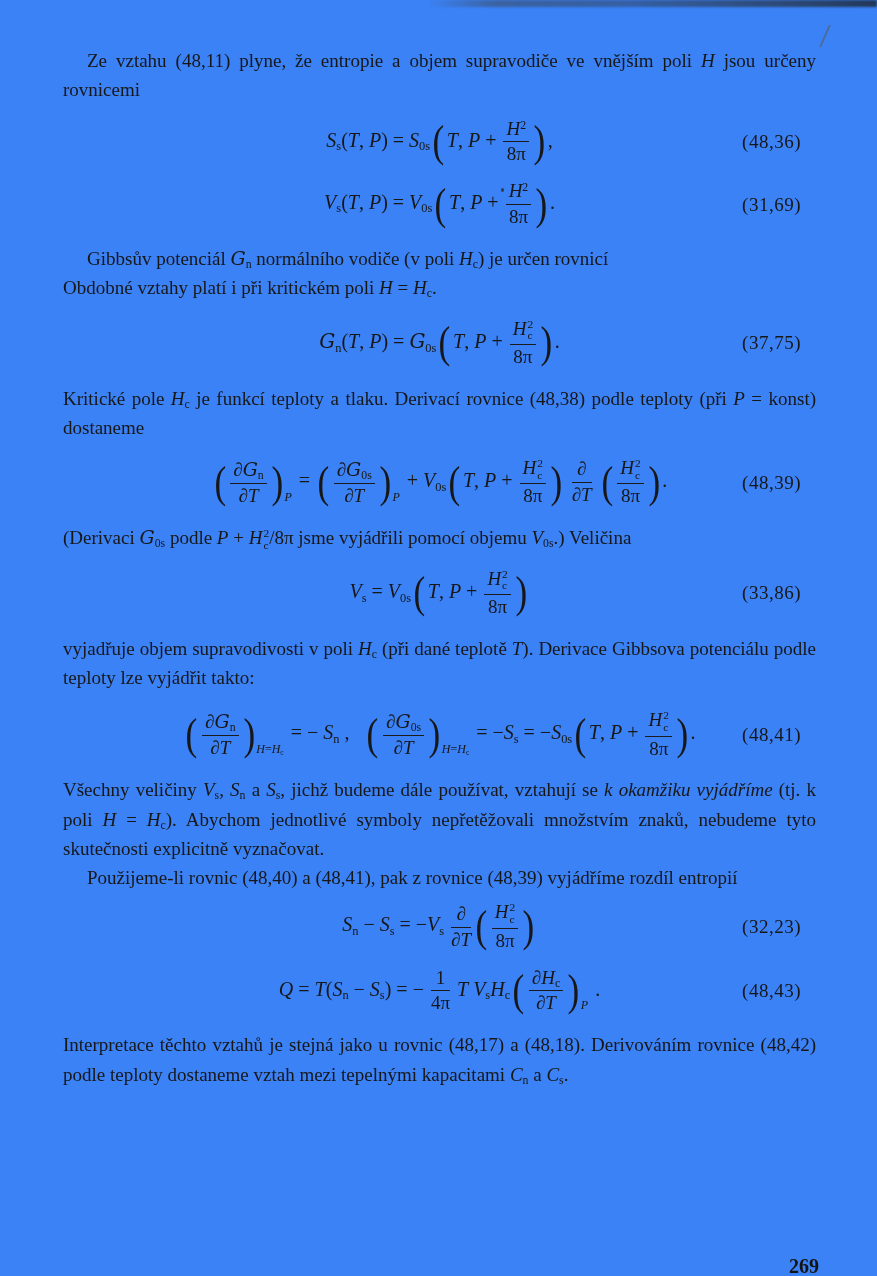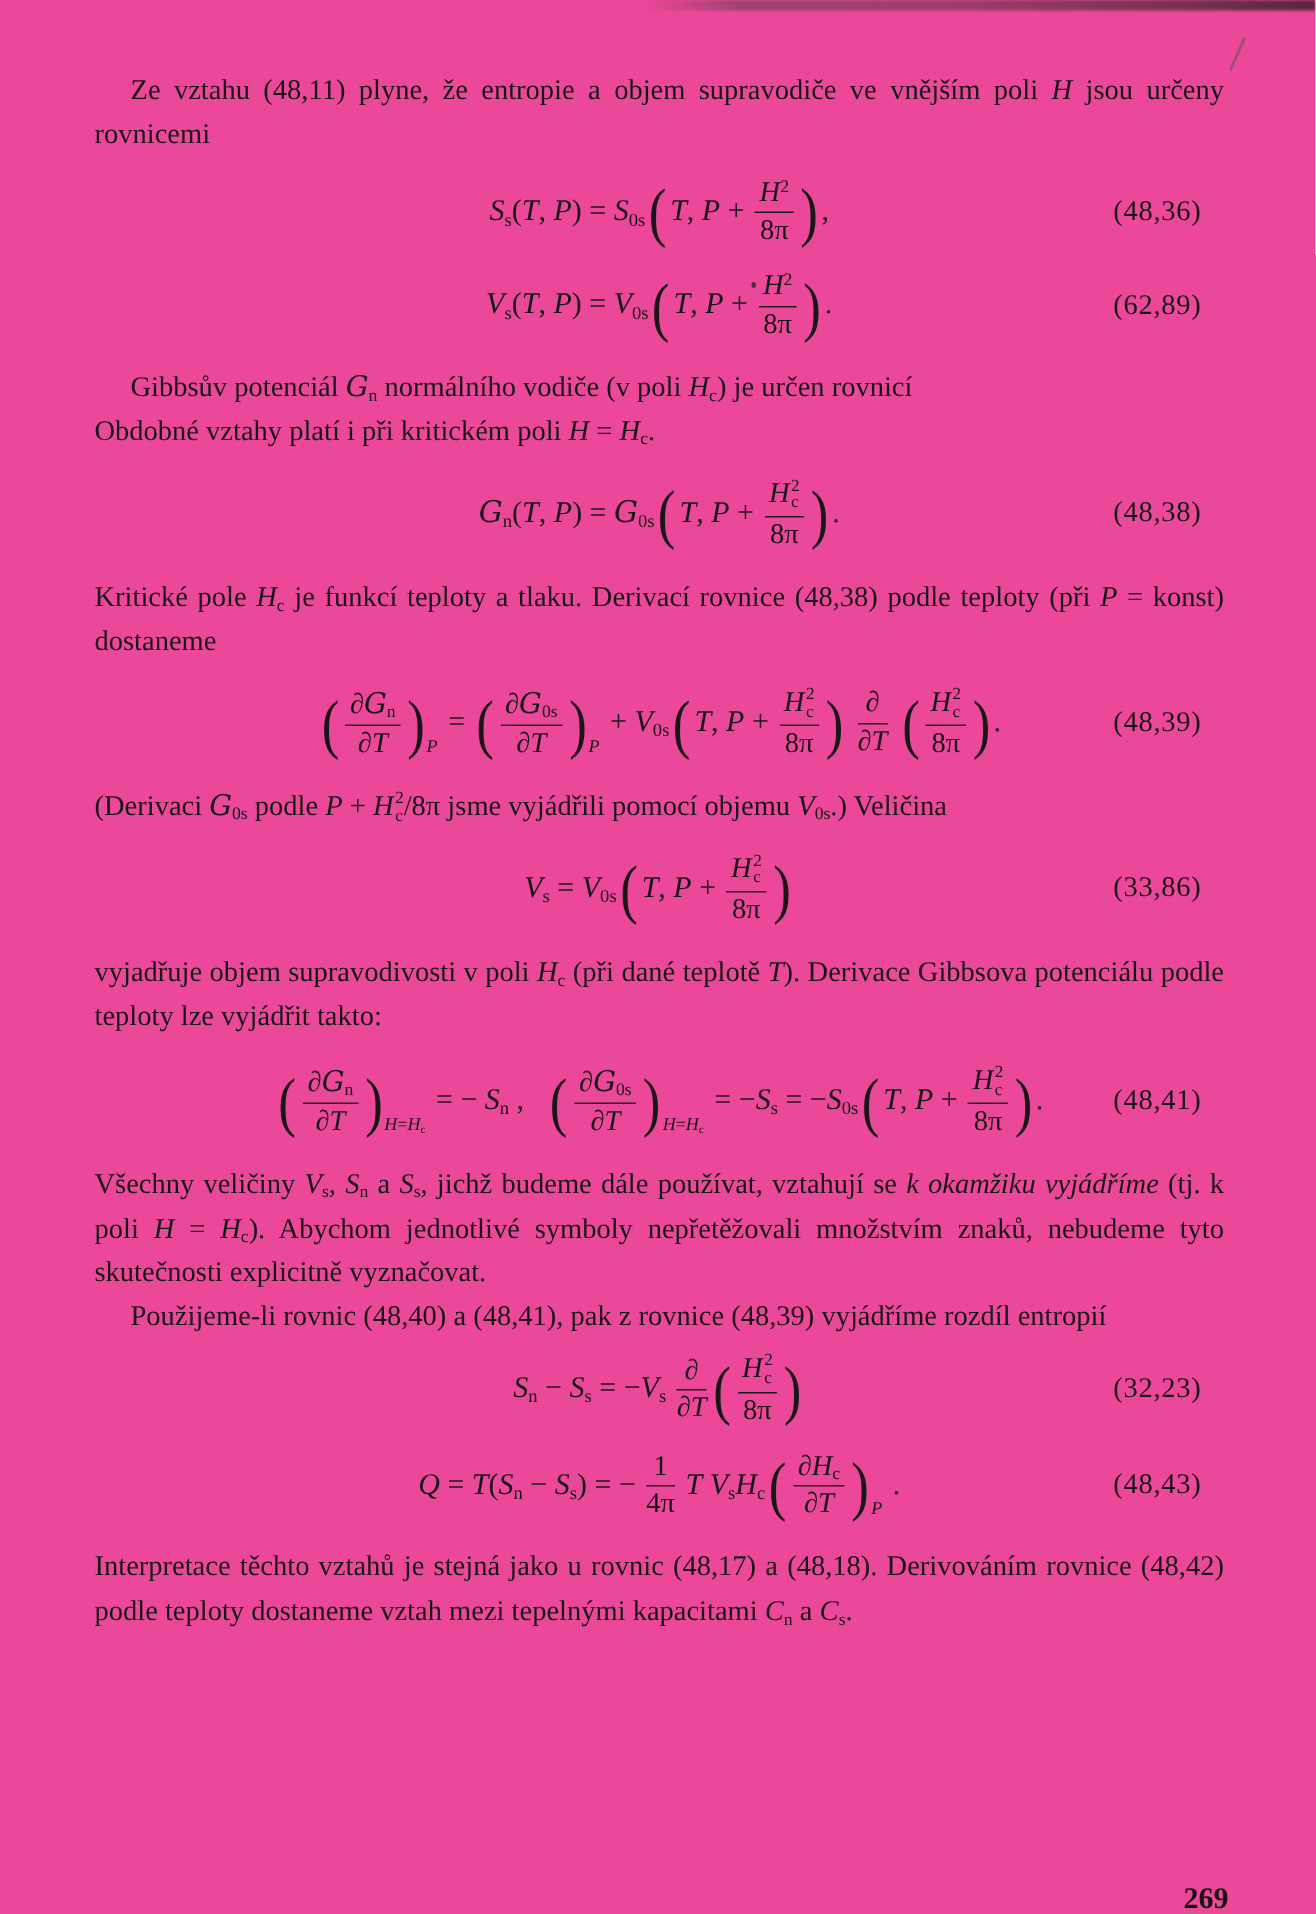--- a/index.html
+++ b/index.html
@@ -1,19 +1,19 @@
 <!DOCTYPE html>
 <html lang="cs"><head>
 <meta charset="utf-8">
 <style>
   html,body{margin:0;padding:0;background:#fbfbf9;}
   .page{
     position:relative;
     width:877px;height:1276px;
-    background:#ec4899;
+    background:#3b82f6;
     overflow:hidden;
     font-family:"Liberation Serif", serif;
     color:#171717;
   }
   .content{position:absolute;left:63px;top:46px;width:753px;}
   p.para{
     margin:0;
     font-size:19px;
     line-height:1.54;
     text-align:justify;
@@ -96,29 +96,29 @@
 
     <p class="para indent">Ze vztahu (48,11) plyne, že entropie a objem supravodiče ve vnějším poli <i>H</i> jsou určeny rovnicemi</p>
 
     <div class="eq mt14">
       <span class="eqc"><i>S</i><sub>s</sub>(<i>T</i>, <i>P</i>) = <i>S</i><sub>0s</sub><span class="bp">(</span><i>T</i>, <i>P</i> + <span class="frac"><span class="fn"><i>H</i><sup>2</sup></span><span class="fd">8π</span></span><span class="bp">)</span>,</span>
       <span class="eqno">(48,36)</span>
     </div>
 
     <div class="eq mt12">
       <span class="eqc"><i>V</i><sub>s</sub>(<i>T</i>, <i>P</i>) = <i>V</i><sub>0s</sub><span class="bp">(</span><i>T</i>, <i>P</i> + <span class="frac"><span class="fn"><i>H</i><sup>2</sup></span><span class="fd">8π</span></span><span class="bp">)</span>.</span>
-      <span class="eqno">(62,89)</span>
+      <span class="eqno">(31,69)</span>
     </div>
 
     <p class="para indent">Gibbsův potenciál <i class="scr">G</i><sub>n</sub> normálního vodiče (v poli <i>H</i><sub>c</sub>) je určen rovnicí</p>
     <p class="para mt18">Obdobné vztahy platí i při kritickém poli <i>H</i> = <i>H</i><sub>c</sub>.</p>
 
     <div class="eq mt16">
       <span class="eqc"><i class="scr">G</i><sub>n</sub>(<i>T</i>, <i>P</i>) = <i class="scr">G</i><sub>0s</sub><span class="bp">(</span><i>T</i>, <i>P</i> + <span class="frac"><span class="fn"><i>H</i><span class="ss"><span>2</span><span>c</span></span></span><span class="fd">8π</span></span><span class="bp">)</span>.</span>
-      <span class="eqno">(48,38)</span>
+      <span class="eqno">(37,75)</span>
     </div>
 
     <p class="para mt16">Kritické pole <i>H</i><sub>c</sub> je funkcí teploty a tlaku. Derivací rovnice (48,38) podle teploty (při <i>P</i> = konst) dostaneme</p>
 
     <div class="eq mt16">
       <span class="eqc"><span class="bp">(</span><span class="frac"><span class="fn">∂<i class="scr">G</i><sub>n</sub></span><span class="fd">∂<i>T</i></span></span><span class="bp">)</span><span class="bsub"><i>P</i></span> = <span class="bp">(</span><span class="frac"><span class="fn">∂<i class="scr">G</i><sub>0s</sub></span><span class="fd">∂<i>T</i></span></span><span class="bp">)</span><span class="bsub"><i>P</i></span> + <i>V</i><sub>0s</sub><span class="bp">(</span><i>T</i>, <i>P</i> + <span class="frac"><span class="fn"><i>H</i><span class="ss"><span>2</span><span>c</span></span></span><span class="fd">8π</span></span><span class="bp">)</span> <span class="frac"><span class="fn">∂</span><span class="fd">∂<i>T</i></span></span> <span class="bp">(</span><span class="frac"><span class="fn"><i>H</i><span class="ss"><span>2</span><span>c</span></span></span><span class="fd">8π</span></span><span class="bp">)</span>.</span>
       <span class="eqno">(48,39)</span>
     </div>
 
     <p class="para mt16">(Derivaci <i class="scr">G</i><sub>0s</sub> podle <i>P</i> + <i>H</i><span class="ss"><span>2</span><span>c</span></span>/8π jsme vyjádřili pomocí objemu <i>V</i><sub>0s</sub>.) Veličina</p>

